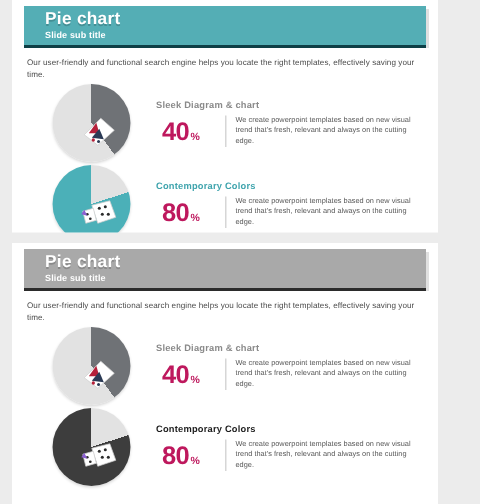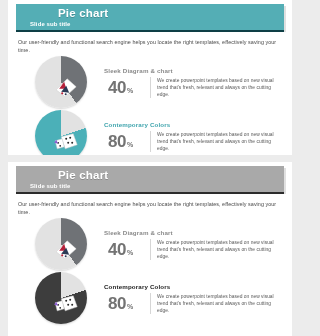--- a/index.html
+++ b/index.html
@@ -26,21 +26,20 @@
     height:26px;
     padding:3px 0 0 14px;
     box-sizing:border-box;
   }
   .hdr.teal{background:#54aeb5;}
   .hdr.gray{background:#a9a9a9;}
   .hdr-title{
     color:#ffffff;font-size:11.5px;font-weight:bold;
     line-height:12px;letter-spacing:.2px;
     text-shadow:0 1px 0 rgba(0,0,0,.18);
-    margin-left:28px;
   }
   .hdr-sub{
     color:#ffffff;font-size:6px;font-weight:bold;
     line-height:8px;margin-top:1px;letter-spacing:.1px;
   }
   .hdr-shadow{height:2px;}
   .hdr-shadow.teal{background:#0e3f46;}
   .hdr-shadow.gray{background:#2b2b2b;}
   .hdr-edge{
     position:absolute;right:-2px;top:2px;width:2px;bottom:-2px;
@@ -79,21 +78,21 @@
     font-size:6.2px;font-weight:bold;letter-spacing:.15px;
     margin-bottom:3px;
   }
   .t-gray{color:#8a8a8a;}
   .t-teal{color:#3fa4ad;}
   .t-dark{color:#1c1c1c;}
 
   .info-body{display:flex;align-items:center;}
   .pct{
     width:46px;flex:0 0 46px;
-    color:#737373;font-weight:bold;
+    color:#be185d;font-weight:bold;
     display:flex;align-items:baseline;
     padding-left:4px;box-sizing:border-box;
   }
   .pct-num{font-size:17px;line-height:17px;letter-spacing:-.5px;}
   .pct-sym{font-size:7px;line-height:7px;margin-left:1px;}
   .divider{
     width:1px;align-self:stretch;background:#d6d6d6;margin-right:6px;
   }
   .blurb{
     font-size:4.9px;line-height:7px;color:#585858;

